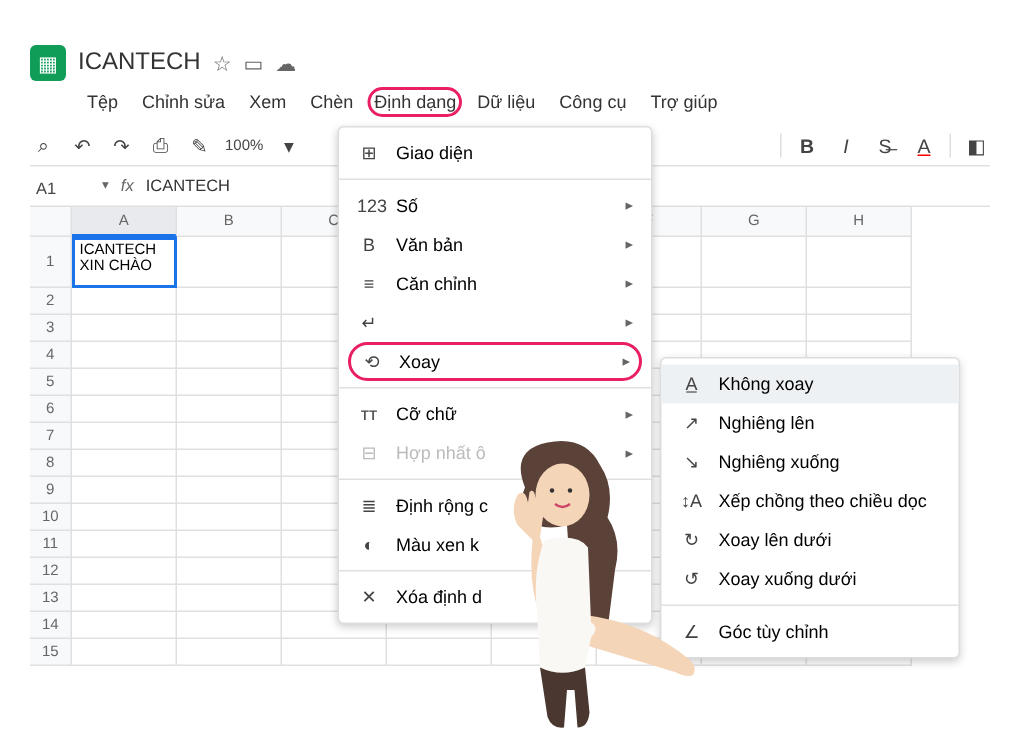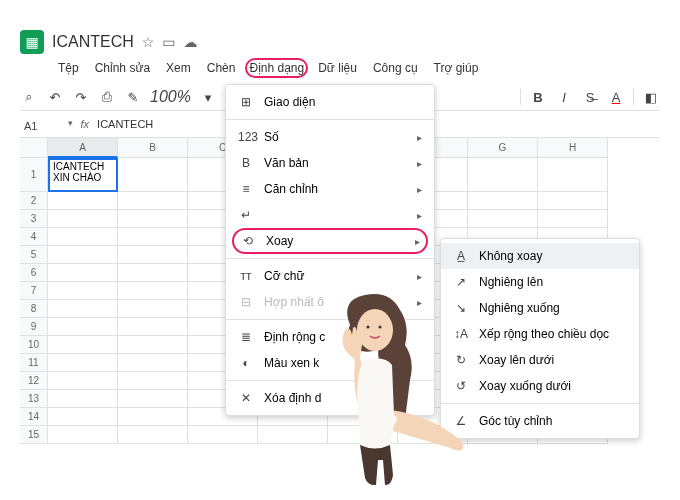--- a/index.html
+++ b/index.html
@@ -8,21 +8,21 @@
     .header-row { display: flex; align-items: center; gap: 8px; margin-bottom: 4px; }
     .logo { width: 24px; height: 24px; background: #0f9d58; border-radius: 4px; display: flex; align-items: center; justify-content: center; color: white; font-size: 14px; }
     .title { font-size: 16px; font-weight: 400; color: #333; }
     .title-icon { font-size: 14px; color: #666; cursor: pointer; }
     .menu-bar { display: flex; gap: 4px; margin-left: 32px; font-size: 12px; color: #333; margin-bottom: 6px; }
     .menu-item { padding: 3px 6px; cursor: pointer; border-radius: 3px; }
     .menu-item.highlighted { border: 2px solid #e91e63; border-radius: 14px; padding: 1px 2px; }
     .toolbar { display: flex; align-items: center; gap: 8px; padding: 4px 0; border-bottom: 1px solid #e0e0e0; margin-bottom: 4px; }
     .toolbar-icon { width: 18px; height: 18px; display: flex; align-items: center; justify-content: center; font-size: 13px; color: #444; cursor: pointer; }
     .toolbar-sep { width: 1px; height: 16px; background: #ddd; }
-    .zoom { font-size: 16px; color: #444; font-style: italic; }
+    .zoom { font-size: 10px; color: #444; }
     .toolbar-right { margin-left: auto; display: flex; gap: 8px; align-items: center; }
     .cell-ref-bar { display: flex; gap: 8px; padding: 3px 0; font-size: 11px; color: #444; border-bottom: 1px solid #e0e0e0; }
     .cell-ref { width: 40px; padding: 2px 4px; }
     .fx-icon { font-style: italic; color: #666; font-size: 11px; }
     .formula-val { color: #333; }
     .sheet { display: flex; position: relative; }
     .row-headers { display: flex; flex-direction: column; }
     .corner { width: 28px; height: 20px; background: #f8f9fa; border-right: 1px solid #e0e0e0; border-bottom: 1px solid #e0e0e0; }
     .row-header { width: 28px; height: 18px; background: #f8f9fa; border-right: 1px solid #e0e0e0; border-bottom: 1px solid #e0e0e0; font-size: 10px; color: #666; display: flex; align-items: center; justify-content: center; }
     .row-header.tall { height: 34px; }
@@ -352,21 +352,21 @@
     <div class="dropdown-item">
       <span class="dropdown-icon">↗</span>
       <span>Nghiêng lên</span>
     </div>
     <div class="dropdown-item">
       <span class="dropdown-icon">↘</span>
       <span>Nghiêng xuống</span>
     </div>
     <div class="dropdown-item">
       <span class="dropdown-icon">↕A</span>
-      <span>Xếp rộng theo chiều dọc</span>
+      <span>Xếp chồng theo chiều dọc</span>
     </div>
     <div class="dropdown-item">
       <span class="dropdown-icon">↻</span>
       <span>Xoay lên dưới</span>
     </div>
     <div class="dropdown-item">
       <span class="dropdown-icon">↺</span>
       <span>Xoay xuống dưới</span>
     </div>
     <div class="dropdown-sep"></div>

